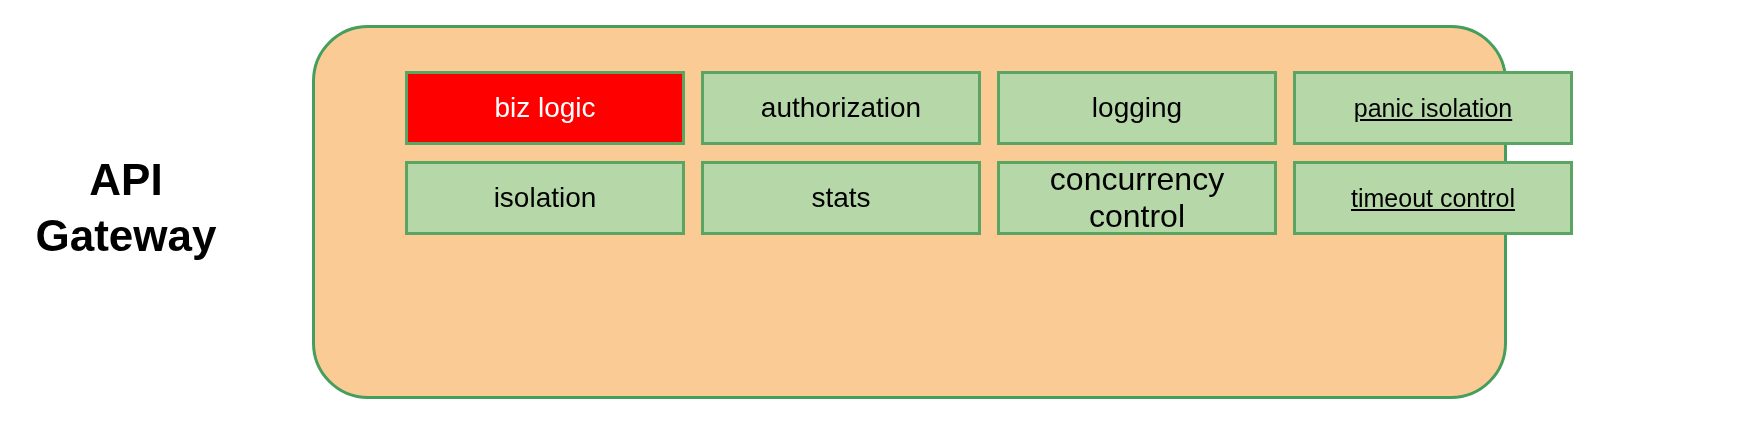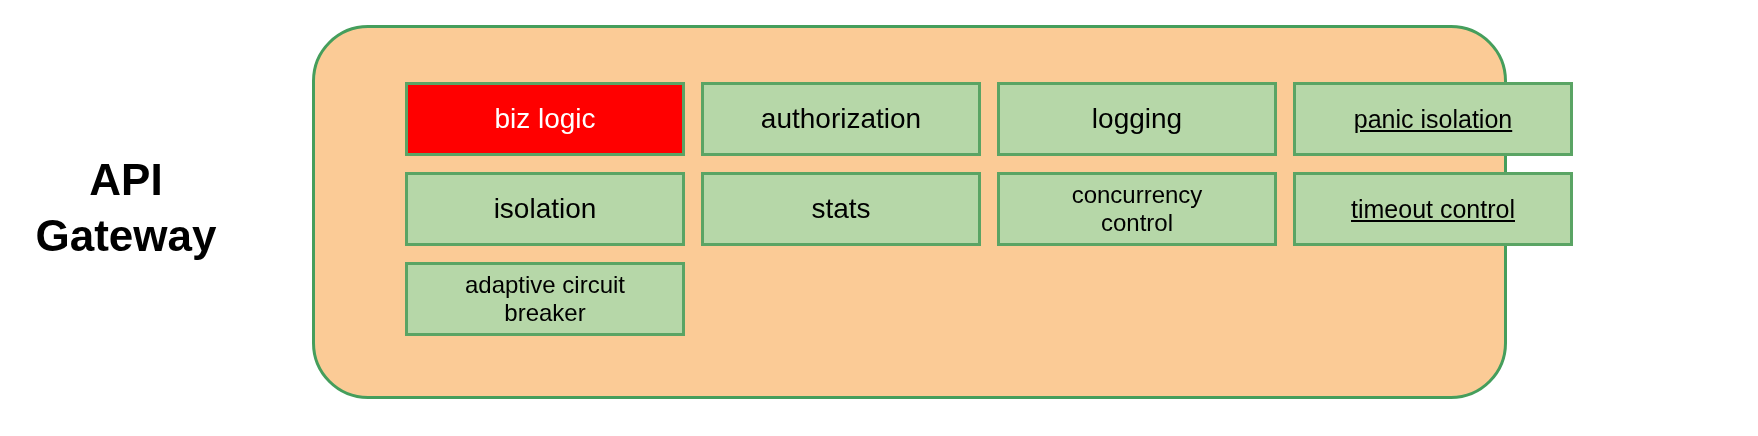--- a/index.html
+++ b/index.html
@@ -35,38 +35,38 @@
     height: 374px;
     box-sizing: border-box;
     background: var(--container-fill, #FBCB96);
     border: 3px solid var(--container-border, #459E5C);
     border-radius: 56px;
     display: grid;
     grid-template-columns: repeat(4, 280px);
     grid-template-rows: repeat(3, 74px);
     column-gap: 42px;
     row-gap: 35px;
-    padding: 54px 83px 39px 90px;
+    padding: 43px 83px 39px 90px;
     gap: 16px;
   }
   .box {
     box-sizing: border-box;
     background: var(--box-fill, #B6D7A8);
     border: 3px solid var(--box-border, #5AA464);
     display: flex;
     align-items: center;
     justify-content: center;
     text-align: center;
     font-size: 28px;
     line-height: 1.15;
     color: var(--text, #000);
     white-space: pre-line;
   }
   .box.sm { font-size: 25px; text-decoration: underline; }
-  .box.xs { font-size: 24px; }
+  .box.xs { font-size: 32px; }
   .box.highlight {
     background: var(--highlight-fill, #FF0000);
     color: var(--highlight-text, #FFFFFF);
   }
 </style>
 </head>
 <body>
 
 <div class="canvas">
 
@@ -79,17 +79,15 @@
     <div class="box">authorization</div>
     <div class="box">logging</div>
 
     <div class="box sm">panic isolation</div>
     <div class="box">isolation</div>
     <div class="box">stats</div>
     <div class="box xs">concurrency
 control</div>
 
     <div class="box sm">timeout control</div>
-    <div class="box xs">adaptive circuit
-breaker</div>
 
   </div>
 </div>
 
 </body></html>

